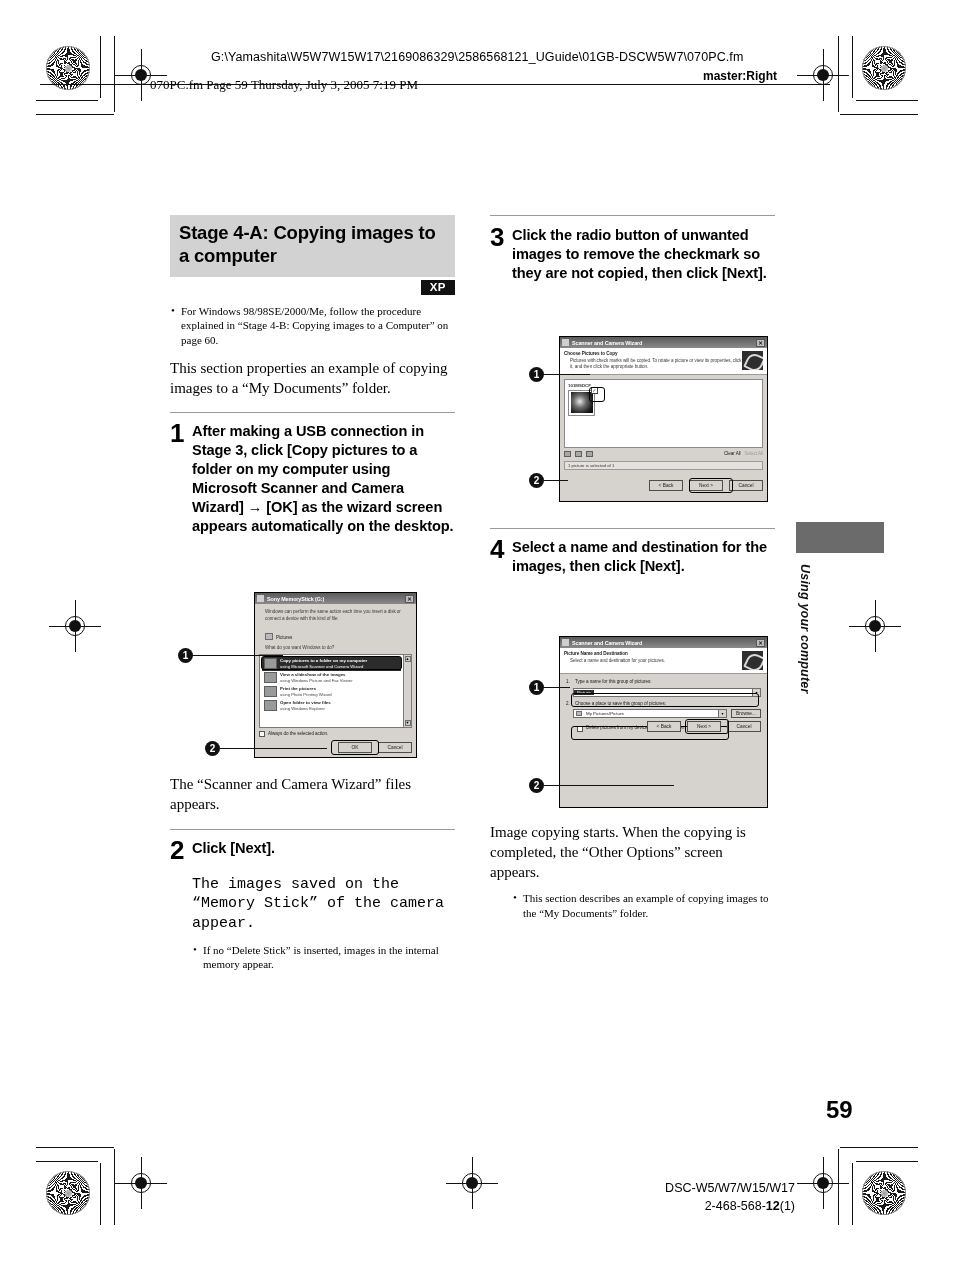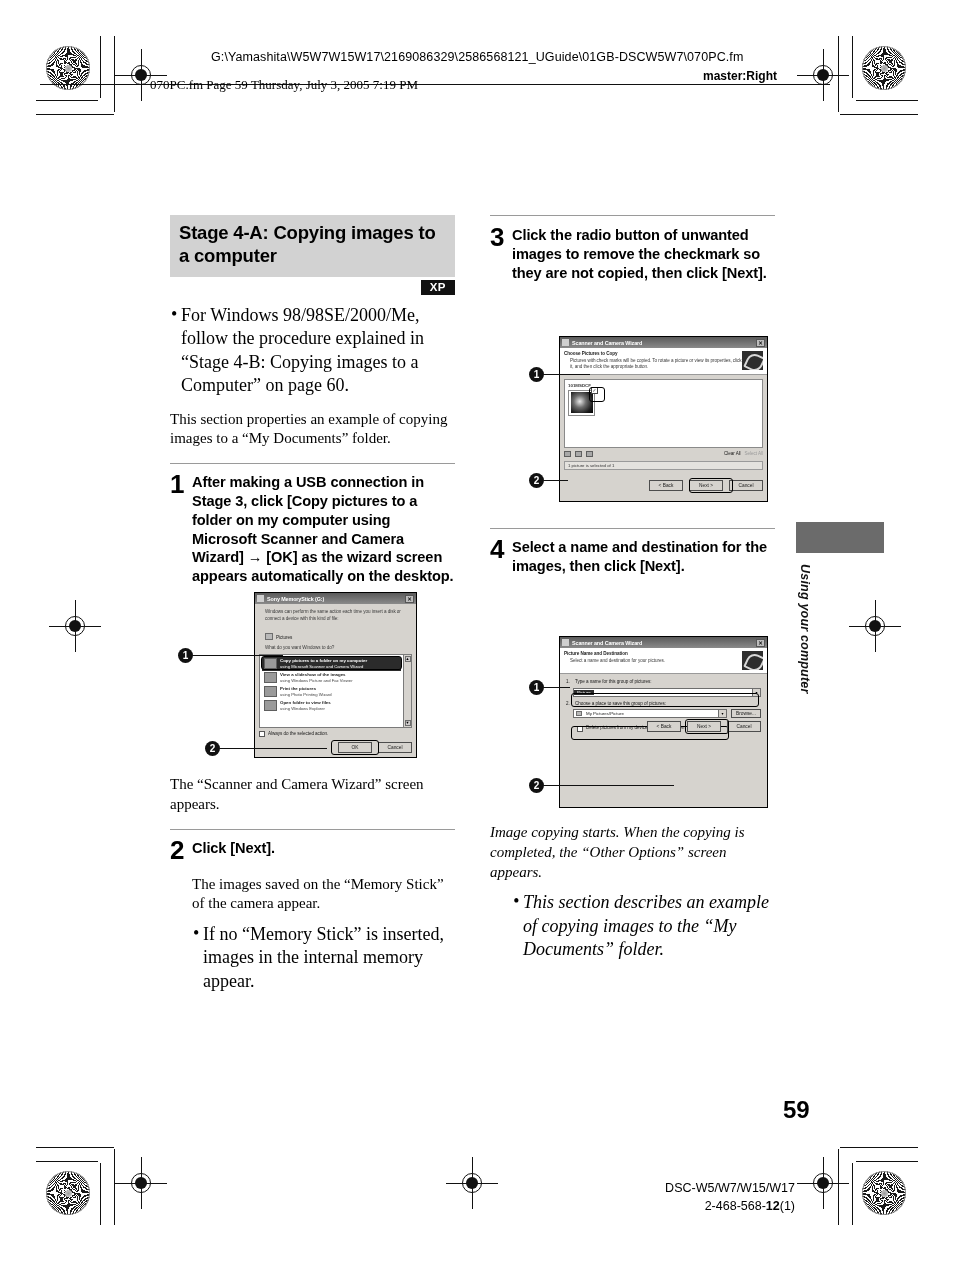--- a/index.html
+++ b/index.html
@@ -41,21 +41,21 @@
 
   
   .title-band{background:#d2d2d2;padding:7px 9px 9px 9px;}
   .title-band h1{margin:0;font-family:"Liberation Sans",sans-serif;
     font-size:18.5px;font-weight:bold;line-height:1.23;letter-spacing:-.2px;}
   .xp-row{display:flex;justify-content:flex-end;margin-top:3px;}
   .xp-badge{background:#111;color:#fff;font-family:"Liberation Sans",sans-serif;
     font-size:11.5px;font-weight:bold;letter-spacing:.5px;padding:1.5px 9px 2px 9px;}
 
   .bullets{margin:9px 0 0 0;padding:0;list-style:none;}
-  .bullets li{position:relative;padding-left:11px;font-size:18px;
+  .bullets li{position:relative;padding-left:11px;font-size:11px;
     line-height:1.3;margin-bottom:1px;}
   .bullets li::before{content:"\2022";position:absolute;left:1px;top:-1px;}
 
   p.body{margin:12px 0 0 0;font-size:15px;line-height:1.32;}
 
   
   .step{display:flex;align-items:flex-start;margin-top:9px;}
   .step-num{font-family:"Liberation Sans",sans-serif;font-weight:bold;
     font-size:26px;line-height:.92;width:22px;flex:0 0 22px;}
   .step-txt{font-family:"Liberation Sans",sans-serif;font-weight:bold;
@@ -321,31 +321,31 @@
     </div>
   </div>
 </div>
 
 <div class="callout" style="left:178px;top:648px;">1</div>
 <div class="leader" style="left:193px;top:655px;width:90px;"></div>
 <div class="callout" style="left:205px;top:741px;">2</div>
 <div class="leader" style="left:220px;top:748px;width:107px;"></div>
 
 <div class="col" style="left:170px;top:775px;width:285px;">
-  <p class="body" style="margin-top:0;">The “Scanner and Camera Wizard” screen appears.</p>
+  <p class="body" style="margin-top:0;">The “Scanner and Camera Wizard” files appears.</p>
   <div class="rule spacer-rule"></div>
 
   <div class="step">
     <div class="step-num">2</div>
     <div class="step-txt">Click [Next].</div>
   </div>
 
-  <p class="body" style="margin-left:22px;">The images saved on the “Memory Stick” of the camera appear.</p>
+  <p class="body" style="margin-left:22px;font-family:Liberation Mono, monospace;">The images saved on the “Memory Stick” of the camera appear.</p>
   <ul class="bullets" style="margin-left:22px;">
-    <li>If no “Memory Stick” is inserted, images in the internal memory appear.</li>
+    <li>If no “Delete Stick” is inserted, images in the internal memory appear.</li>
   </ul>
 </div>
 
 <div class="col colR">
   <div class="rule"></div>
   <div class="step" style="margin-top:10px;">
     <div class="step-num">3</div>
     <div class="step-txt">Click the radio button of unwanted images to remove the checkmark so they are not copied, then click [Next].</div>
   </div>
 </div>
@@ -456,29 +456,29 @@
       <div class="hl-box" style="left:38px;top:-2px;width:44px;height:15px;"></div>
     </div>
   </div>
 </div>
 
 <div class="callout" style="left:529px;top:680px;">1</div>
 <div class="leader" style="left:544px;top:687px;width:26px;"></div>
 <div class="callout" style="left:529px;top:778px;">2</div>
 <div class="leader" style="left:544px;top:785px;width:130px;"></div>
 
-<div class="col" style="left:490px;top:823px;width:285px;font-style:italic;">
+<div class="col" style="left:490px;top:823px;width:285px;">
   <p class="body" style="margin-top:0;">Image copying starts. When the copying is completed, the “Other Options” screen appears.</p>
   <ul class="bullets" style="margin-left:22px;">
     <li>This section describes an example of copying images to the “My Documents” folder.</li>
   </ul>
 </div>
 
 <div class="side-block" style="left:796px;top:522px;width:88px;height:31px;"></div>
 <div class="side-tab-txt" style="left:812px;top:564px;">Using your computer</div>
 
-<div class="pageno" style="left:783px;top:1096px;">59</div>
+<div class="pageno" style="left:826px;top:1096px;">59</div>
 <div class="foot" style="left:545px;top:1179px;width:250px;">
   <div>DSC-W5/W7/W15/W17</div>
   <div>
     <span>2-468-568-</span><b>12</b><span>(1)</span>
   </div>
 </div>
 
 </body></html>

